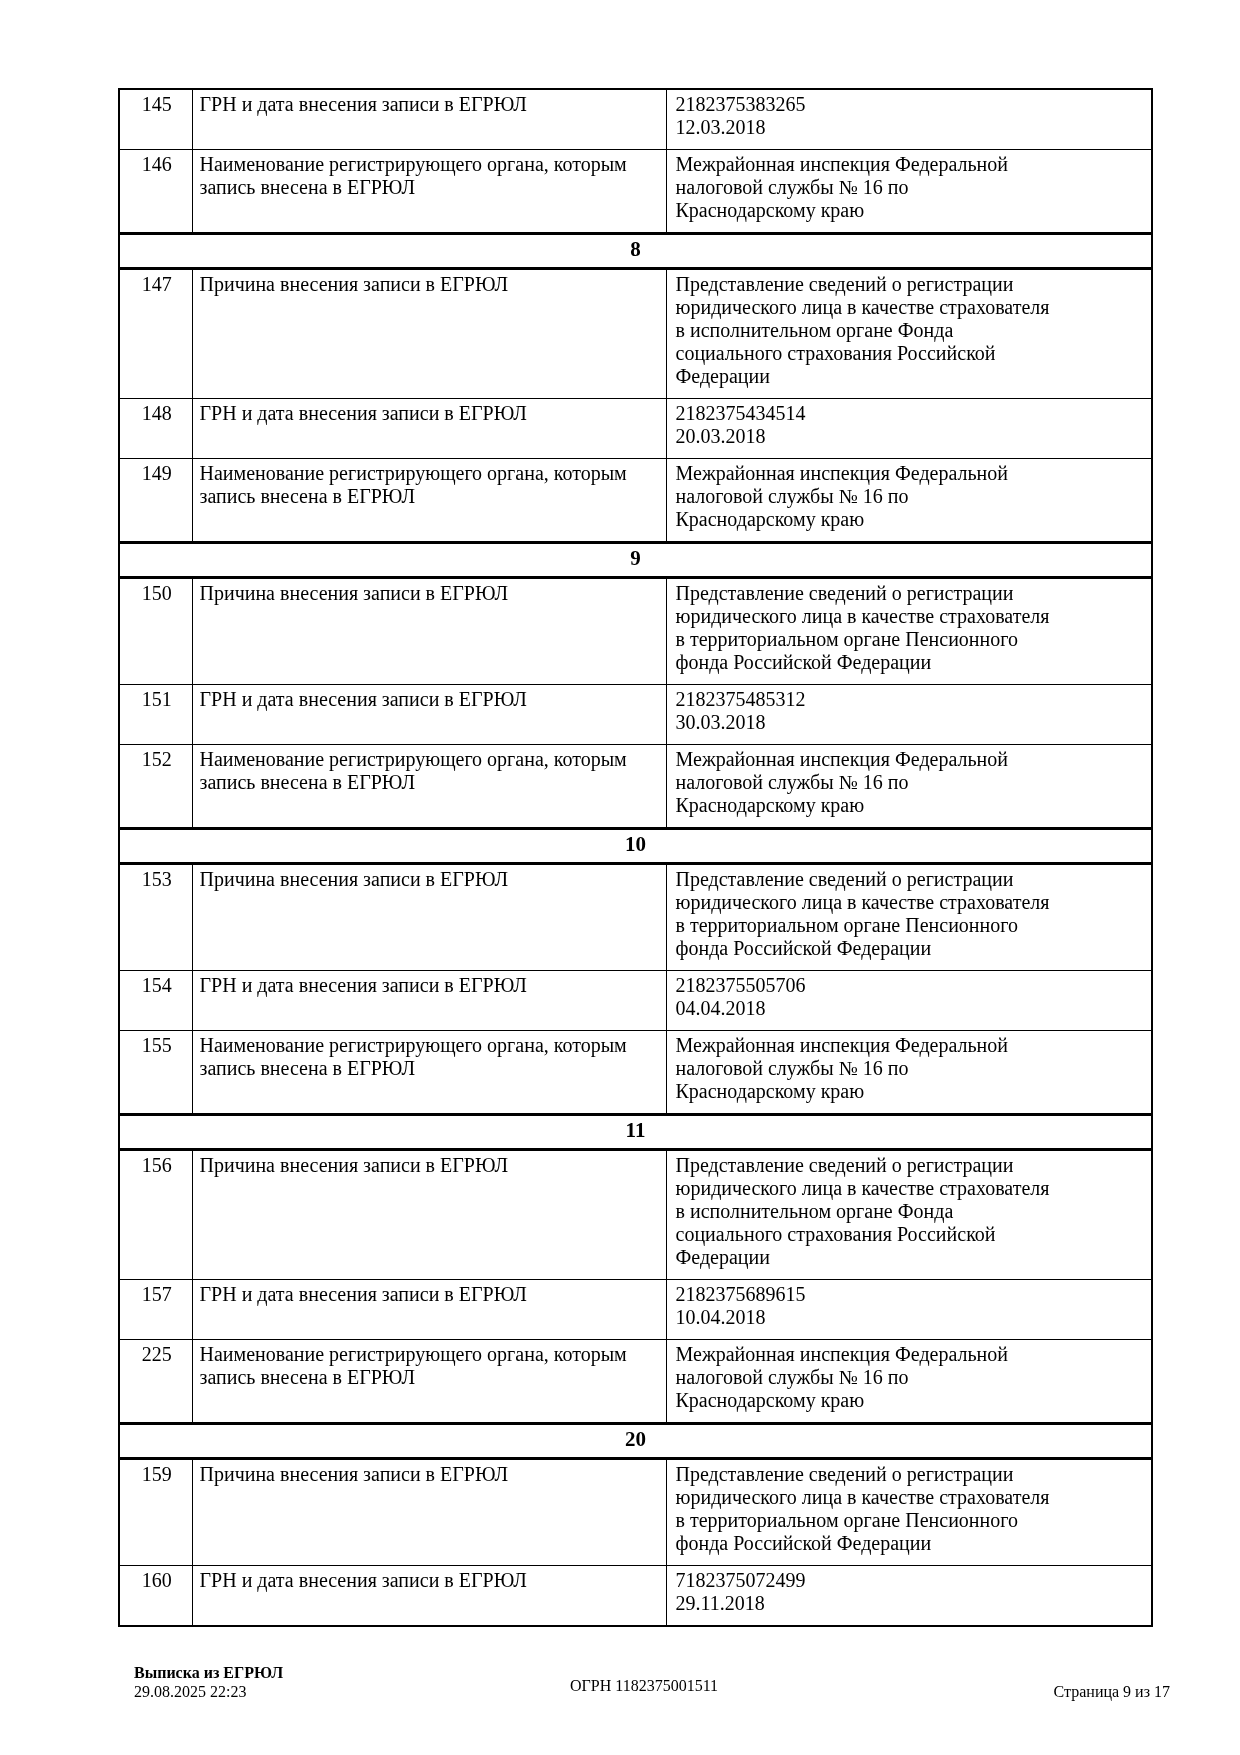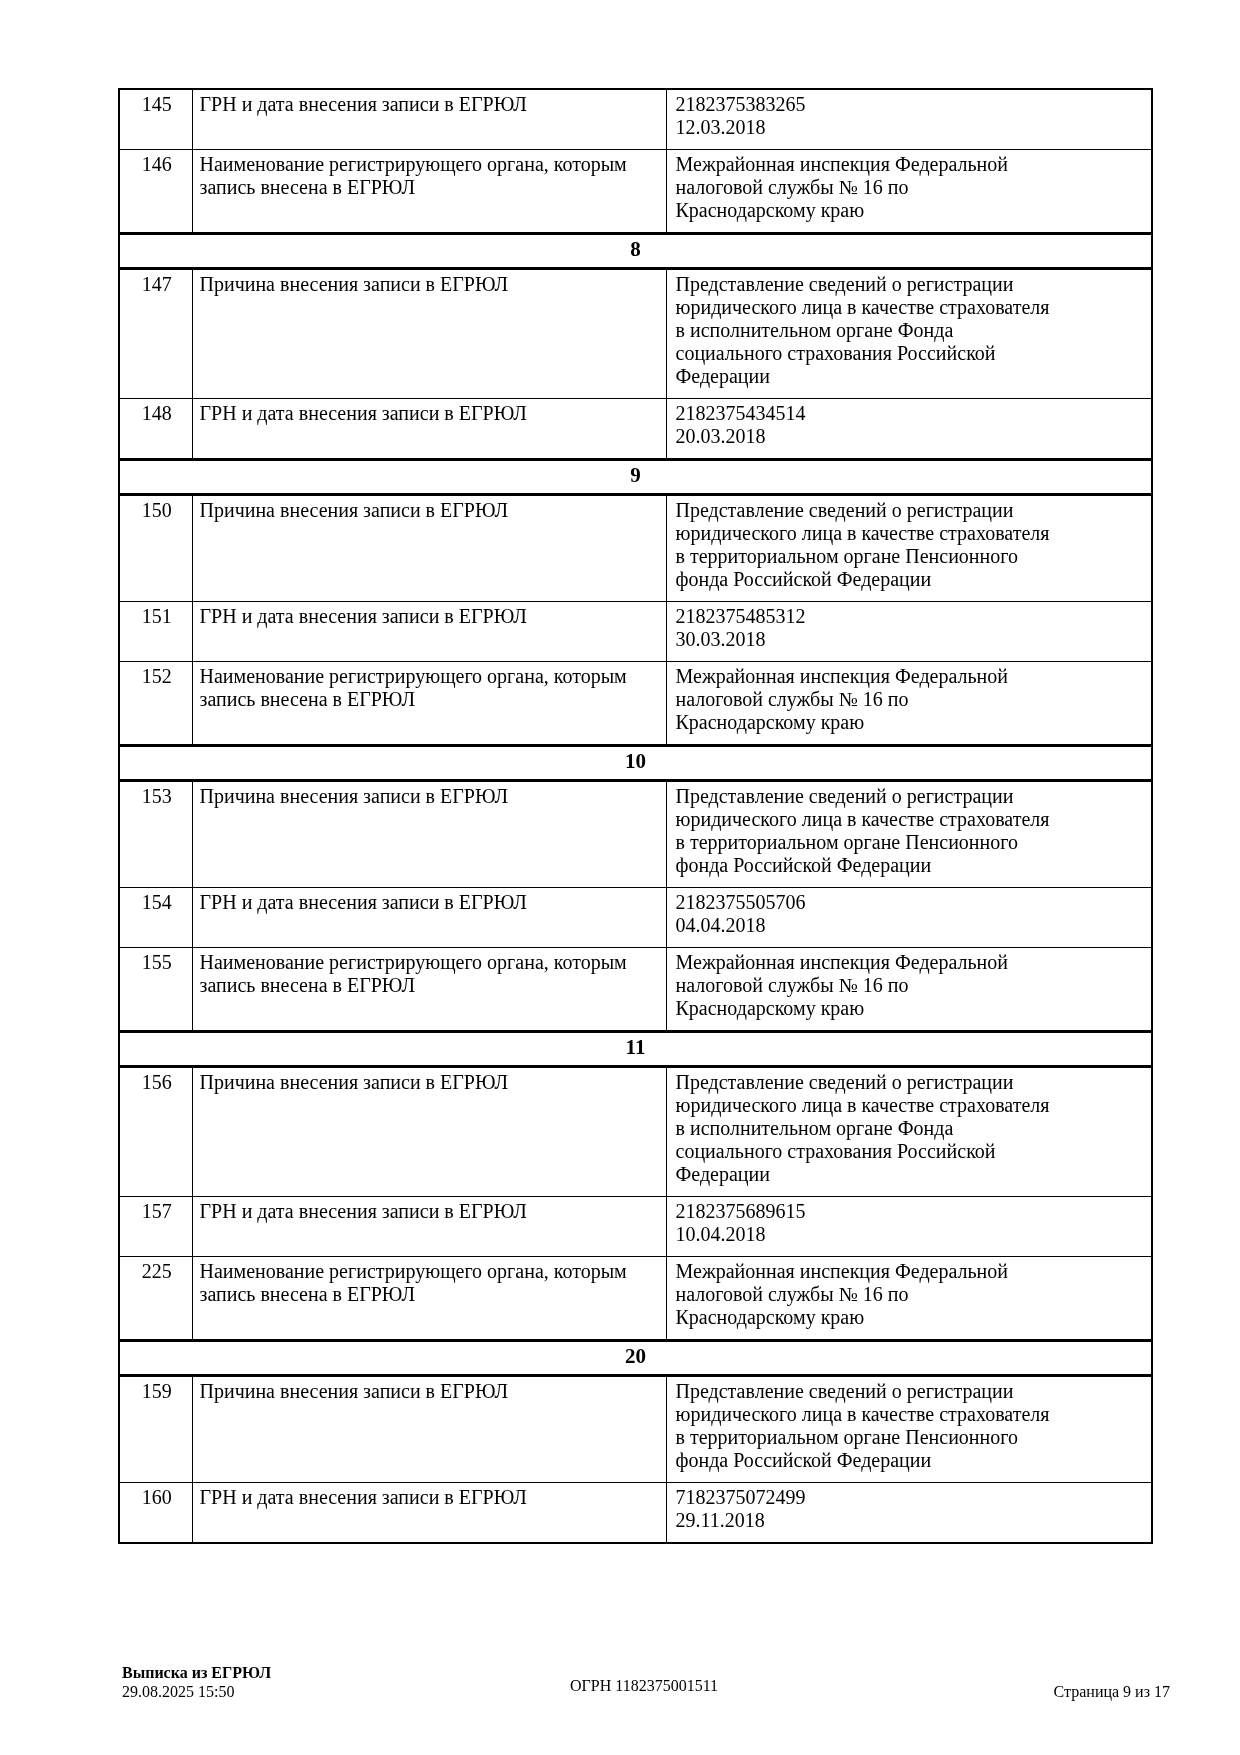--- a/index.html
+++ b/index.html
@@ -57,21 +57,21 @@
     position: absolute;
     left: 118px;
     top: 1657px;
     width: 1052px;
     height: 46px;
     font-size: 16px;
     line-height: 19px;
   }
   .footer-left {
     position: absolute;
-    left: 4px;
+    left: 16px;
     bottom: 2px;
   }
   .footer-title { font-weight: bold; }
   .footer-center {
     position: absolute;
     left: 50%;
     transform: translateX(-50%);
     bottom: 8px;
   }
   .footer-right {
@@ -129,20 +129,29 @@
 
   <tr>
     <td class="cell-num">148</td>
     <td class="cell-label">ГРН и дата внесения записи в ЕГРЮЛ</td>
     <td class="cell-value">
             <div class="value-line">2182375434514</div>
             <div class="value-line">20.03.2018</div>
           </td>
   </tr>
 
+  <tr>
+    <td class="cell-num">149</td>
+    <td class="cell-label">Наименование регистрирующего органа, которым запись внесена в ЕГРЮЛ</td>
+    <td class="cell-value">
+            <div class="value-line">Межрайонная инспекция Федеральной</div>
+            <div class="value-line">налоговой службы № 16 по</div>
+            <div class="value-line">Краснодарскому краю</div>
+          </td>
+  </tr>
 
   <tr class="section-row">
     <td colspan="3">9</td>
   </tr>
 
   <tr>
     <td class="cell-num">150</td>
     <td class="cell-label">Причина внесения записи в ЕГРЮЛ</td>
     <td class="cell-value">
             <div class="value-line">Представление сведений о регистрации</div>
@@ -263,17 +272,17 @@
             <div class="value-line">29.11.2018</div>
           </td>
   </tr>
 </tbody>
   </table>
 </div>
 
 <div class="page-footer">
   <div class="footer-left">
     <div class="footer-title">Выписка из ЕГРЮЛ</div>
-    <div>29.08.2025 15:50</div>
+    <div>29.08.2025 22:23</div>
   </div>
   <div class="footer-center">ОГРН 1182375001511</div>
   <div class="footer-right">Страница 9 из 17</div>
 </div>
 
 </body></html>

